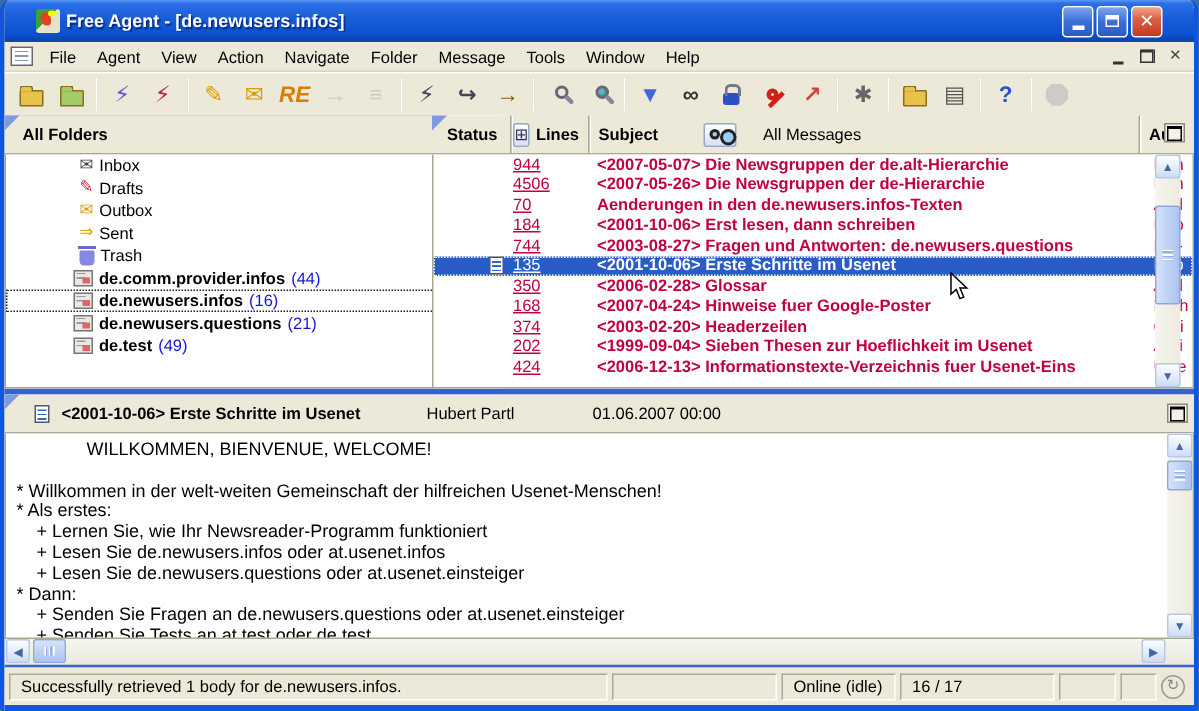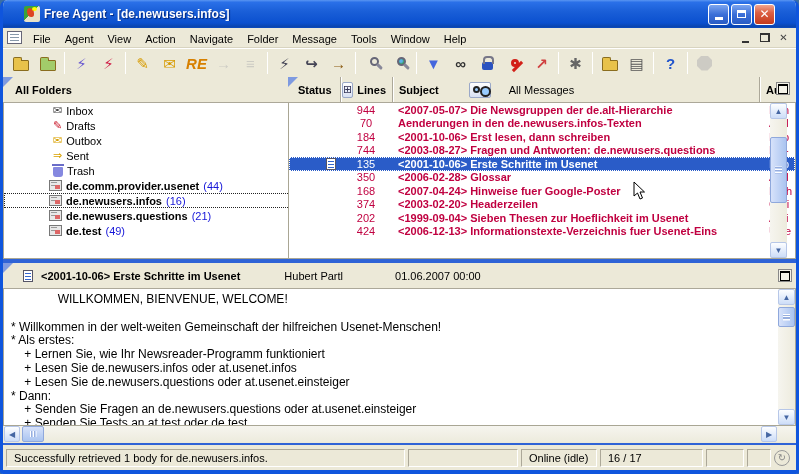--- a/index.html
+++ b/index.html
@@ -108,21 +108,21 @@
   .col-subject { flex:1; }
   .col-author { width:36px; border-right:none !important; overflow:hidden; }
   .hdr-btn { width:17px; height:16px; border:1px solid #9aa8c8; border-radius:2px; background:linear-gradient(180deg,#fff,#d8e0f2);
     display:flex; align-items:center; justify-content:center; font-size:11px; color:#335; margin-right:4px; font-weight:normal; }
   .ic-binoc { position:relative; width:7px; height:7px; border:2px solid #222; border-radius:50%; margin-left:-7px; background:#9cf; }
   .ic-binoc::before { content:""; position:absolute; left:5px; top:-2px; width:7px; height:7px; border:2px solid #222; border-radius:50%; background:#9cf; }
   .filter-label { font-weight:normal; margin-left:14px; }
   .list-body { position:relative; flex:1; background:#fff; border:1px solid #a9a694; border-top:none; overflow:hidden; }
   .msg-row { display:flex; align-items:center; height:13.5px; font-size:11px; color:#c00040; white-space:nowrap; }
   .mr-status { width:53px; flex:none; display:flex; justify-content:flex-end; padding-right:6px; }
-  .mr-lines { width:48px; flex:none; text-align:center; }
+  .mr-lines { width:48px; flex:none; text-align:left;text-decoration:underline; }
   .mr-subject { font-weight:bold; margin-left:8px; flex:1; overflow:hidden; }
   .mr-author { width:26px; flex:none; overflow:hidden; }
   .msg-row.selected { background:#2a5cc8; color:#fff; outline:1px dotted #fff; outline-offset:-1px; }
   .ic-doc { width:10px; height:12px; background:#fff; border:1px solid #556; position:relative; }
   .ic-doc::before { content:""; position:absolute; left:1px; right:1px; top:2px; height:7px;
     background:repeating-linear-gradient(180deg,#36c 0 1px,transparent 1px 3px); }
 
   
   .message-pane { position:absolute; left:0; top:263px; width:793px; height:180px; background:#ece9d8; display:flex; flex-direction:column; }
   .msgp-header { gap:0; }
@@ -288,21 +288,21 @@
           <div class="tree-row mail">
             <span class="t-ic" style="color: rgb(217, 161, 0);">⇒</span>
             <span class="lbl">Sent</span>
           </div>
           <div class="tree-row mail">
             <span class="ic-trash"></span>
             <span class="lbl">Trash</span>
           </div>
           <div class="tree-row news">
             <span class="ic-news"></span>
-            <span class="lbl">de.comm.provider.usenet</span>
+            <span class="lbl">de.comm.provider.infos</span>
             <span class="cnt">(44)</span>
           </div>
           <div class="tree-row news selected">
             <span class="ic-news"></span>
             <span class="lbl">de.newusers.infos</span>
             <span class="cnt">(16)</span>
           </div>
           <div class="tree-row news">
             <span class="ic-news"></span>
             <span class="lbl">de.newusers.questions</span>
@@ -346,20 +346,26 @@
     <div class="list-body">
       <div id="rows">
           <div class="msg-row">
             <span class="mr-status"></span>
             <span class="mr-lines">944</span>
             <span class="mr-subject">&lt;2007-05-07&gt; Die Newsgruppen der de.alt-Hierarchie</span>
             <span class="mr-author">Dan</span>
           </div>
           <div class="msg-row">
             <span class="mr-status"></span>
+            <span class="mr-lines">4506</span>
+            <span class="mr-subject">&lt;2007-05-26&gt; Die Newsgruppen der de-Hierarchie</span>
+            <span class="mr-author">Dan</span>
+          </div>
+          <div class="msg-row">
+            <span class="mr-status"></span>
             <span class="mr-lines">70</span>
             <span class="mr-subject">Aenderungen in den de.newusers.infos-Texten</span>
             <span class="mr-author">And</span>
           </div>
           <div class="msg-row">
             <span class="mr-status"></span>
             <span class="mr-lines">184</span>
             <span class="mr-subject">&lt;2001-10-06&gt; Erst lesen, dann schreiben</span>
             <span class="mr-author">Hub</span>
           </div>

